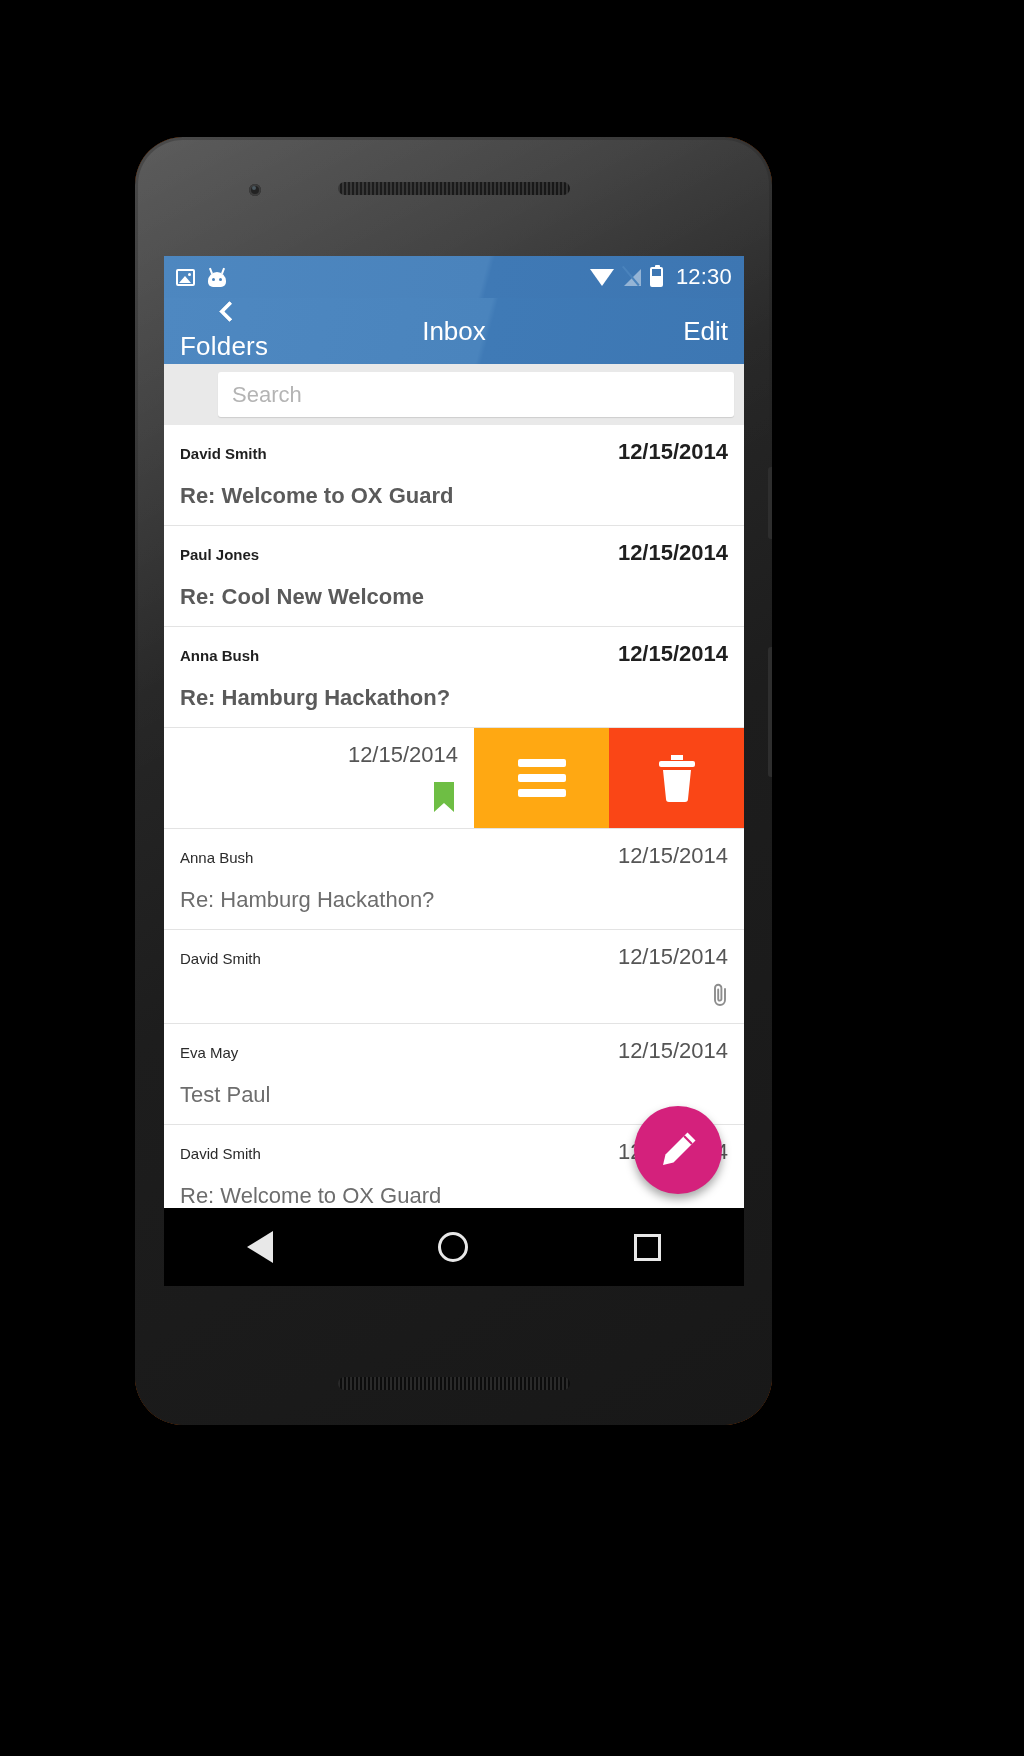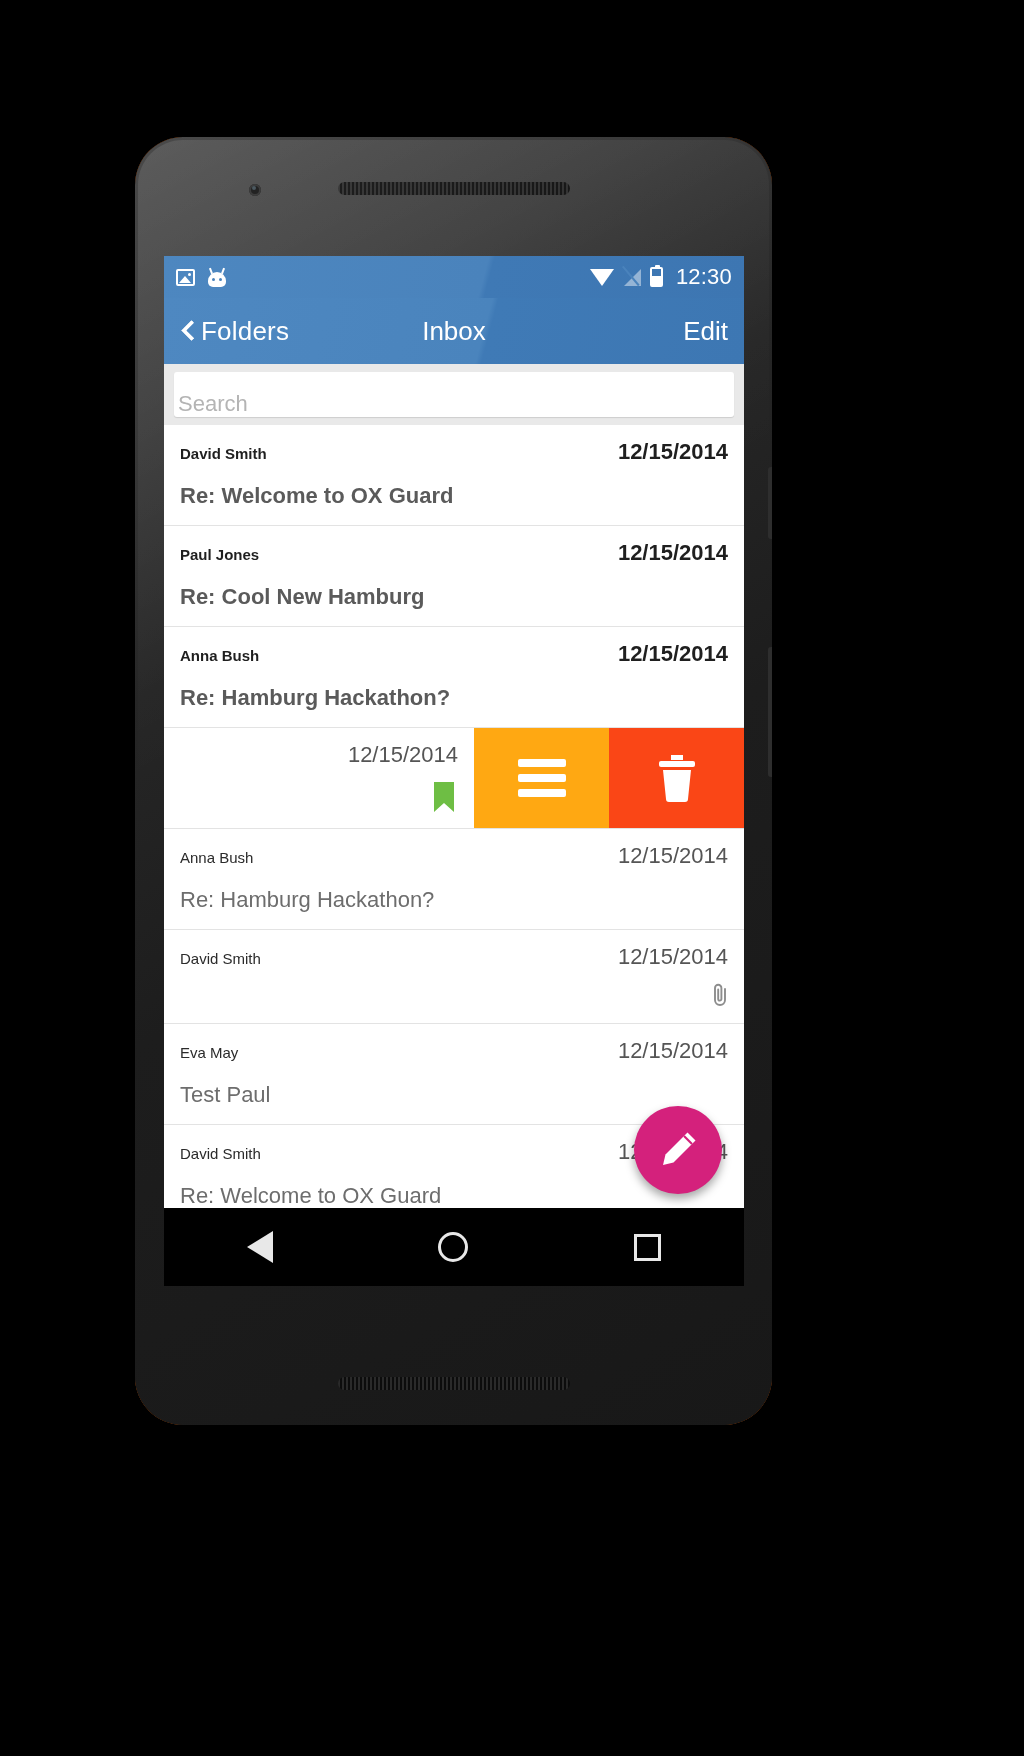--- a/index.html
+++ b/index.html
@@ -89,33 +89,33 @@
   .icon-battery { width:13px; height:20px; border:2px solid #fff; border-radius:2px; position:relative; }
   .icon-battery:before{content:"";position:absolute;left:3px;top:-4px;width:5px;height:3px;background:#fff;border-radius:1px;}
   .icon-battery:after{content:"";position:absolute;left:0;bottom:0;right:0;height:55%;background:#fff;}
 
   
   .navbar {
     position:relative; height:66px;
     background:linear-gradient(105deg,#4e88c1 0%,#4a84bd 55%,#3f7ab6 56%,#3d77b3 100%);
     display:flex; align-items:center; padding:0 16px; color:#fff;
   }
-  .nav-back { display:flex; align-items:center; gap:8px; cursor:pointer; }
+  .nav-back { display:flex; align-items:center; gap:8px; cursor:pointer;flex-direction:column; }
   .chev-left { width:0;height:0; position:relative; display:inline-block; width:13px; height:22px; }
   .chev-left:before{content:"";position:absolute;left:4px;top:3px;width:11px;height:11px;
     border-left:4px solid #fff;border-bottom:4px solid #fff;transform:rotate(45deg);border-radius:1px;}
   .nav-back-label { font-size:26px; letter-spacing:.2px; }
   .nav-title { position:absolute; left:0; right:0; text-align:center; font-size:26px; pointer-events:none; }
   .nav-edit { margin-left:auto; font-size:26px; cursor:pointer; z-index:2; }
 
   
   .search-wrap { background:#e9e9e9; padding:8px 10px 8px; }
   .search-field {
-    height:45px; background:#fff; border-radius:3px; display:flex; align-items:flex-end;
-    padding:0 4px; box-shadow:0 1px 1px rgba(0,0,0,.12);
+    height:45px; background:#fff; border-radius:3px; display:flex; align-items:center;
+    padding:0 14px; box-shadow:0 1px 1px rgba(0,0,0,.12);margin-left:44px;
   }
   .search-placeholder { color:#b4b4b4; font-size:22px; }
 
   
   .mail-list { background:#fff; }
   .mail-row {
     position:relative; padding:14px 16px 16px; border-bottom:1px solid #e3e3e3; background:#fff;
     min-height:94px;
   }
   .mail-line1 { display:flex; align-items:baseline; }
@@ -218,21 +218,21 @@
             <span class="mail-date">12/15/2014</span>
           </div>
           <div class="mail-subject">Re: Welcome to OX Guard</div>
         </div>
 
         <div class="mail-row unread">
           <div class="mail-line1">
             <span class="mail-from">Paul Jones</span>
             <span class="mail-date">12/15/2014</span>
           </div>
-          <div class="mail-subject">Re: Cool New Hamburg</div>
+          <div class="mail-subject">Re: Cool New Welcome</div>
         </div>
 
         <div class="mail-row unread">
           <div class="mail-line1">
             <span class="mail-from">Anna Bush</span>
             <span class="mail-date">12/15/2014</span>
           </div>
           <div class="mail-subject">Re: Hamburg Hackathon?</div>
         </div>
 

